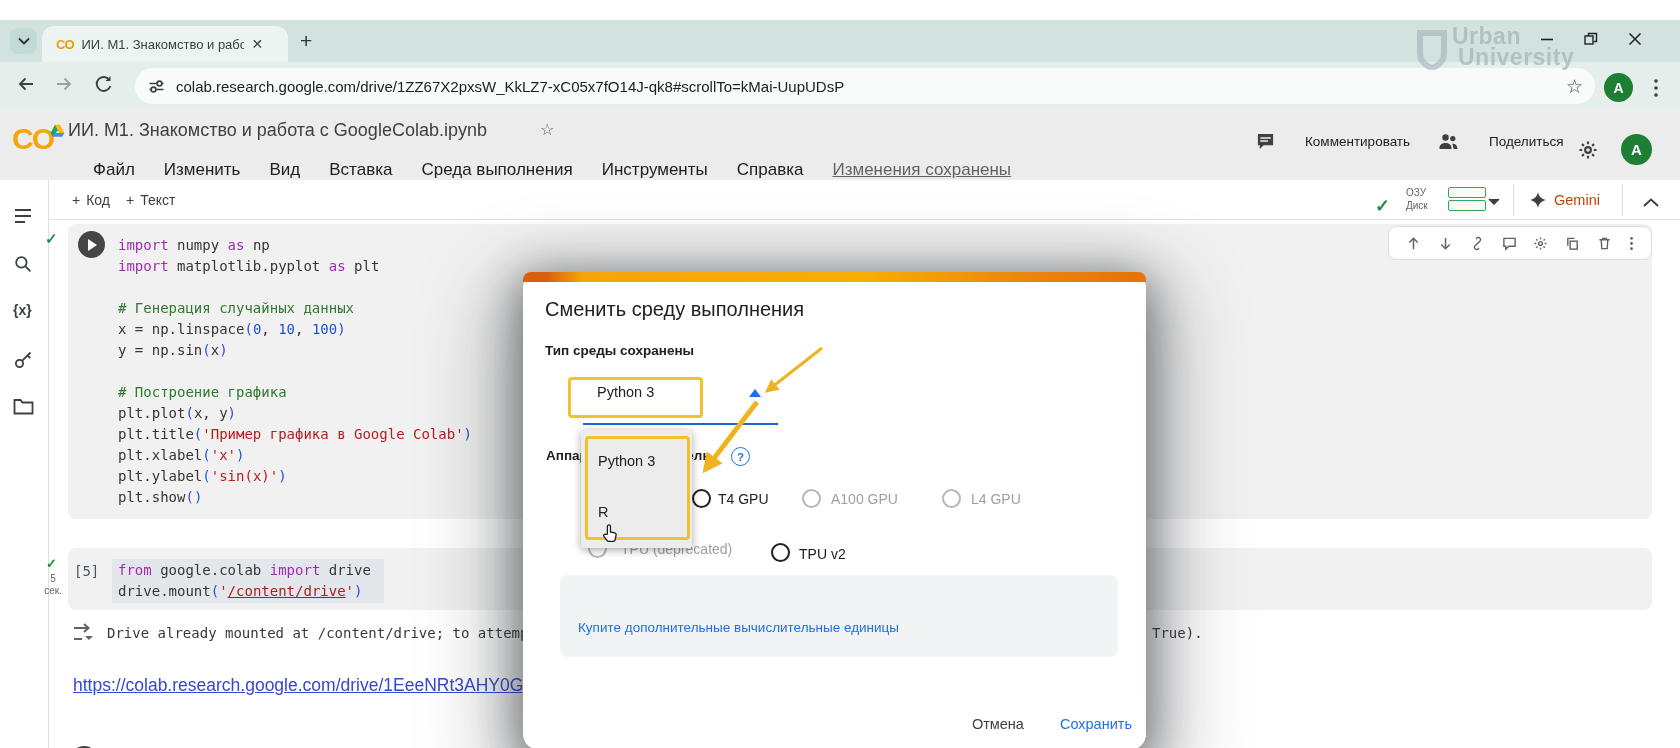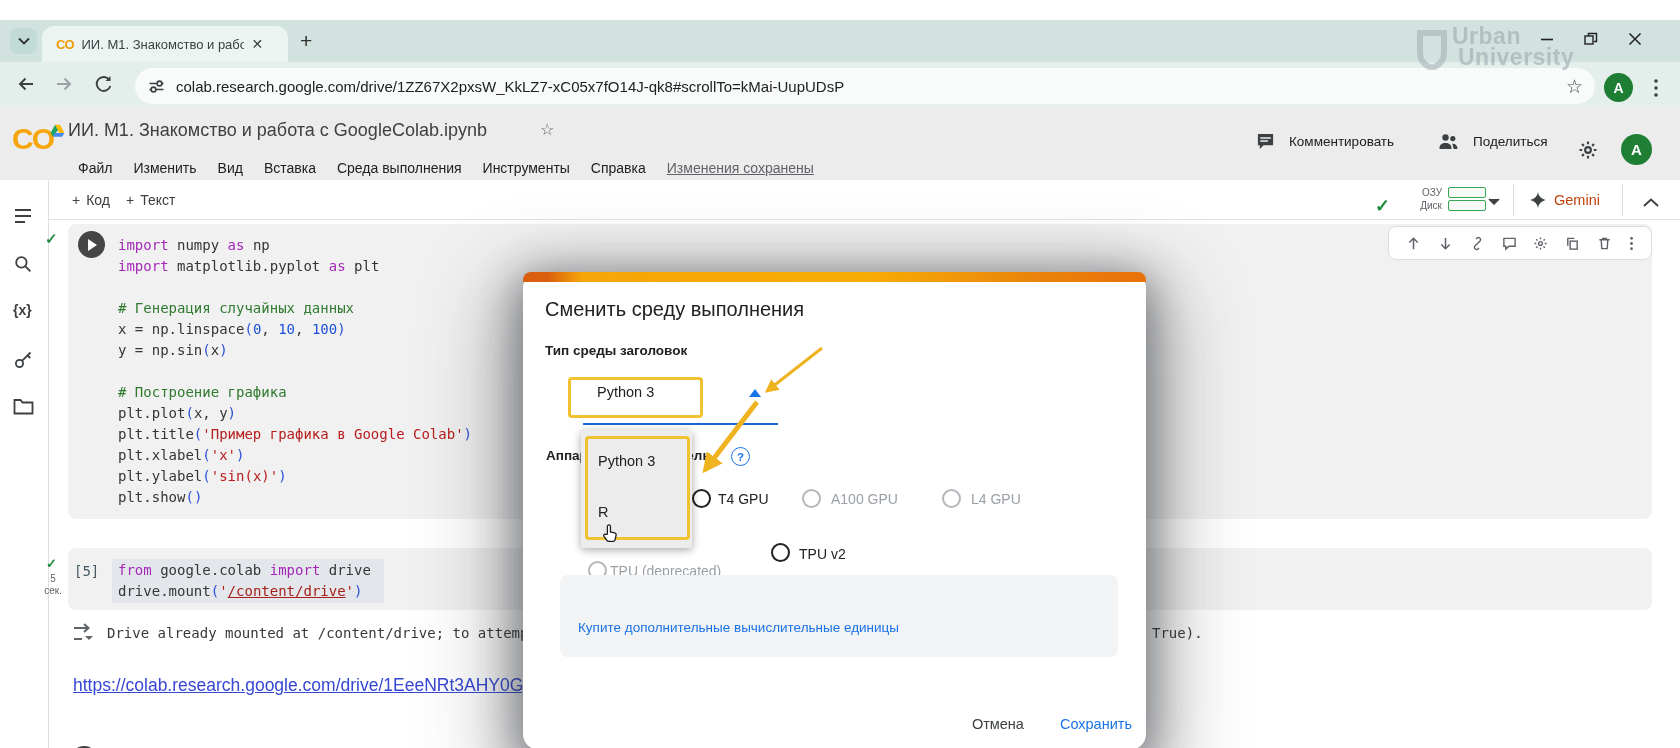--- a/index.html
+++ b/index.html
@@ -22,29 +22,29 @@
             display:flex;align-items:center;padding:0 12px;box-sizing:border-box;}
   .url-text{font-size:15px;color:#202124;margin-left:10px;flex:1;white-space:nowrap;overflow:hidden;}
   .nav-ic{top:54px;}
   .avatar{border-radius:50%;background:#1e7e34;color:#fff;display:flex;align-items:center;justify-content:center;font-weight:700;}
   .watermark{left:1452px;top:6px;color:#a7b4b8;opacity:.72;z-index:30;line-height:21px;
              font-weight:700;font-size:23px;letter-spacing:.5px;}
   
   .colab-header{left:0;top:88px;width:1680px;height:72px;background:#ececec;}
   .colab-logo{left:12px;top:102px;font-size:30px;font-weight:800;color:#f6a50b;letter-spacing:-2px;}
   .nb-title{left:68px;top:100px;font-size:18px;color:#404040;text-align:right;}
-  .menubar{left:78px;top:140px;display:flex;gap:21px;font-size:14px;color:#202124;}
+  .menubar{left:93px;top:140px;display:flex;gap:29px;font-size:17px;color:#202124;}
   .saved{color:#5f6368;text-decoration:underline;}
-  .hdr-right{top:112px;display:flex;align-items:center;gap:14px;}
+  .hdr-right{top:112px;display:flex;align-items:center;gap:30px;}
   .hdr-label{font-size:13.5px;color:#202124;}
   
   .nb-toolbar{left:48px;top:160px;width:1632px;height:39px;background:#fff;border-bottom:1px solid #e4e4e4;}
   .addbtn{display:flex;align-items:center;gap:6px;font-size:14px;color:#3c4043;}
   .resbar{width:36px;height:9px;border:1.5px solid #34a853;border-radius:2px;background:#f7faf7;}
-  .tiny{font-size:10px;color:#5f6368;line-height:13px;text-align:right;}
+  .tiny{font-size:10px;color:#5f6368;line-height:13px;}
   .vdiv{width:1px;height:32px;background:#dcdcdc;}
   
   .sidebar{left:0;top:160px;width:48px;height:588px;background:#fff;border-right:1px solid #dfdfdf;}
   .side-ic{left:13px;color:#3c4043;}
   
   .cellbg{background:#f1f1f1;border-radius:8px;}
   .code{font-family:"DejaVu Sans Mono","Liberation Mono",monospace;font-size:14px;line-height:21px;white-space:pre;}
   .code-line{height:21px;}
   .tok-kw{color:#a428b8;} .tok-cm{color:#2f7a2f;} .tok-str{color:#b91c1c;}
   .tok-num{color:#1d50d8;} .tok-pl{color:#353535;} .tok-par{color:#2b4fd8;}
@@ -293,21 +293,21 @@
   </svg>
   <div class="abs code" style="left:107px;top:603px;color:#383838;">Drive already mounted at /content/drive; to attemp</div>
   <div class="abs code" style="left:1152px;top:603px;color:#383838;">True).</div>
 
   <div class="abs doc-link" style="left:73px;top:655px;">https://colab.research.google.com/drive/1EeeNRt3AHY0Gj</div>
   <div class="abs doc-heading" style="left:73px;top:719px;">Это заголовок первого уровня</div>
 
   <div class="abs modal">
     <div class="abs modal-top"></div>
     <div class="abs modal-title">Сменить среду выполнения</div>
-    <div class="abs modal-label">Тип среды заголовок</div>
+    <div class="abs modal-label">Тип среды сохранены</div>
 
     <div class="abs sel-underline"></div>
     <div class="abs" style="left:74px;top:112px;font-size:14.5px;color:#202124;">Python 3</div>
     <div class="abs caret-up"></div>
     <div class="abs ybox" style="left:45px;top:105px;width:135px;height:41px;"></div>
 
     <div class="abs" style="left:23px;top:176px;font-size:13.5px;font-weight:700;color:#202124;">Аппаратный ускоритель</div>
     <div class="abs help">?</div>
 
     <div class="abs" style="left:169px;top:217px;display:flex;align-items:center;gap:7px;">
@@ -316,21 +316,21 @@
     </div>
     <div class="abs" style="left:279px;top:217px;display:flex;align-items:center;gap:10px;">
       <span class="radio dis"></span>
       <span class="rlabel dis">A100 GPU</span>
     </div>
     <div class="abs" style="left:419px;top:217px;display:flex;align-items:center;gap:10px;">
       <span class="radio dis"></span>
       <span class="rlabel dis">L4 GPU</span>
     </div>
 
-    <div class="abs" style="left:65px;top:289px;display:flex;align-items:center;gap:3px;">
+    <div class="abs" style="left:65px;top:267px;display:flex;align-items:center;gap:14px;">
       <span class="radio dis"></span>
       <span class="rlabel dis">TPU (deprecated)</span>
     </div>
     <div class="abs" style="left:248px;top:271px;display:flex;align-items:flex-end;gap:9px;">
       <span class="radio"></span>
       <span class="rlabel">TPU v2</span>
     </div>
 
     <div class="abs infobox"></div>
     <div class="abs info2">Купите дополнительные вычислительные единицы</div>

